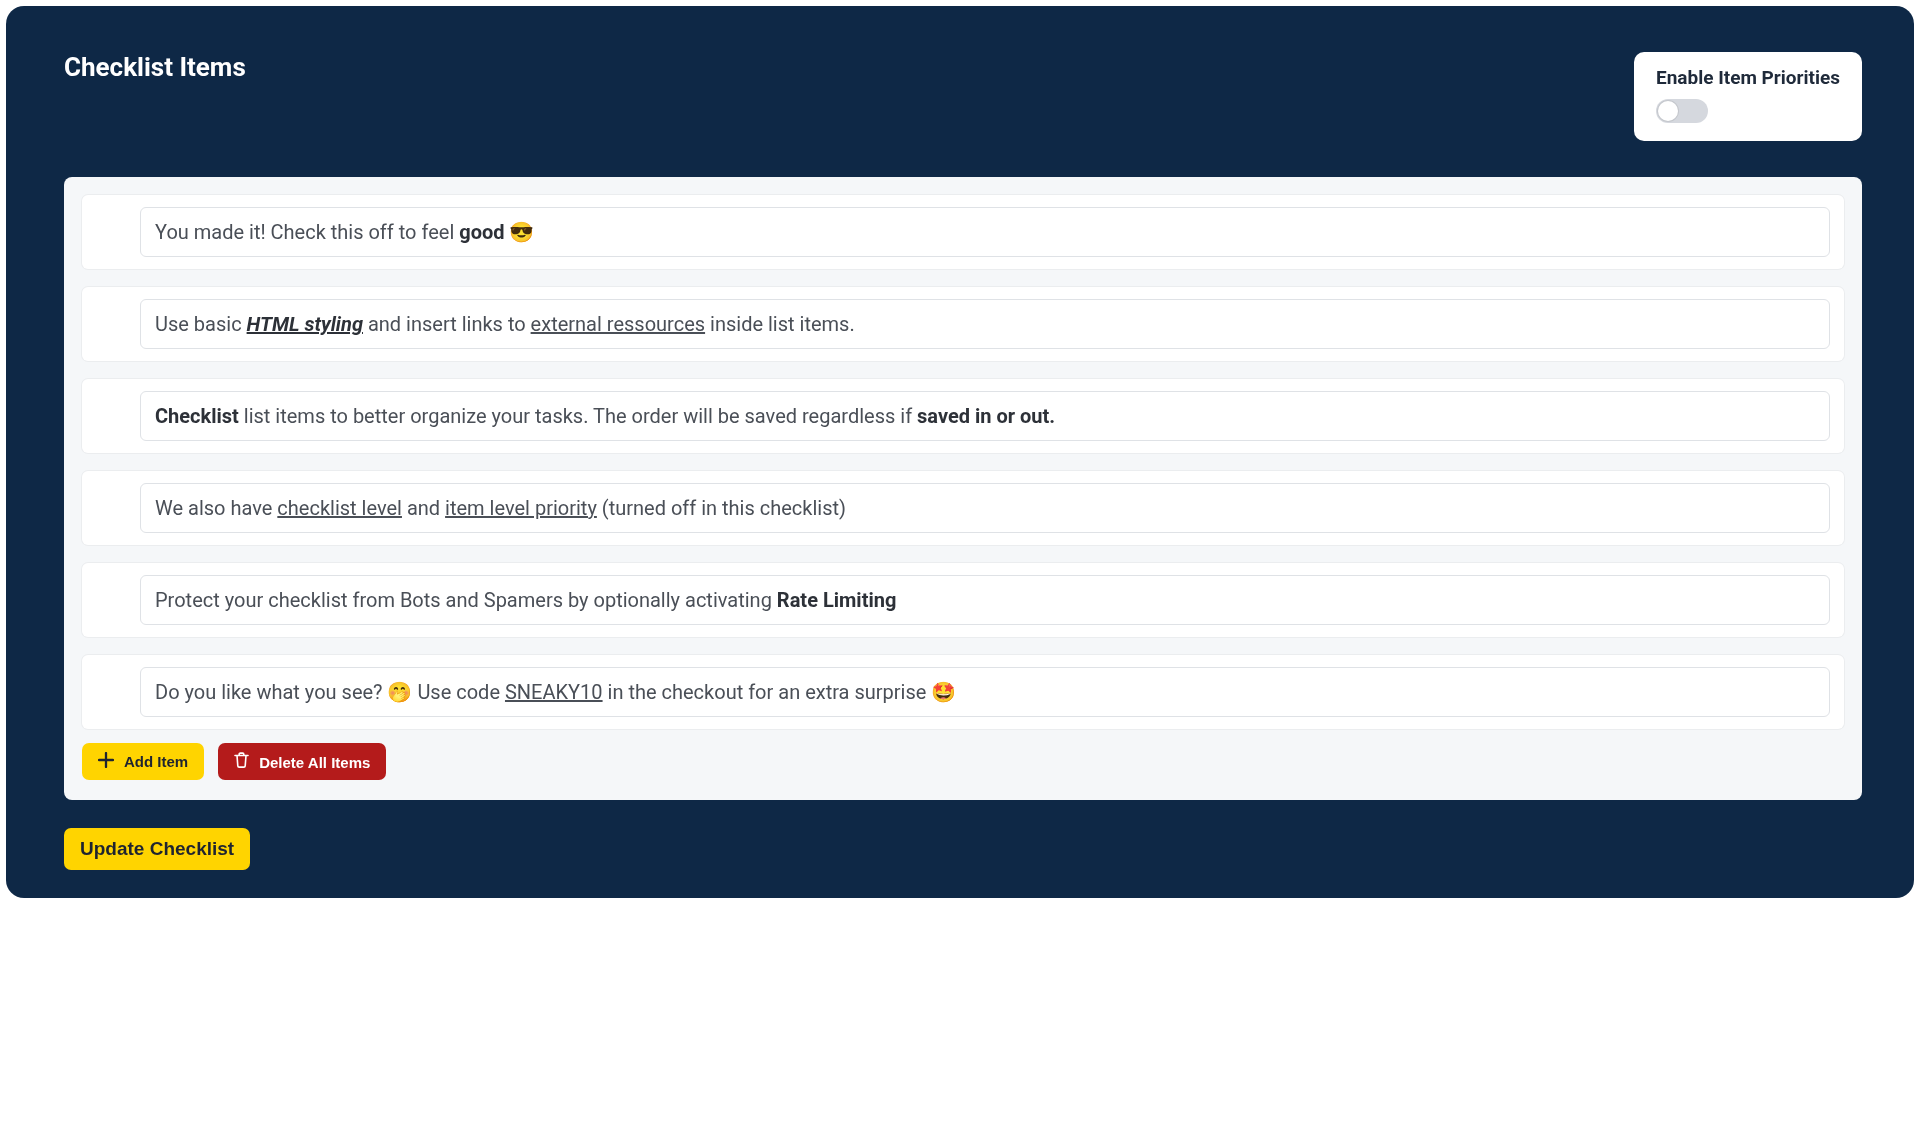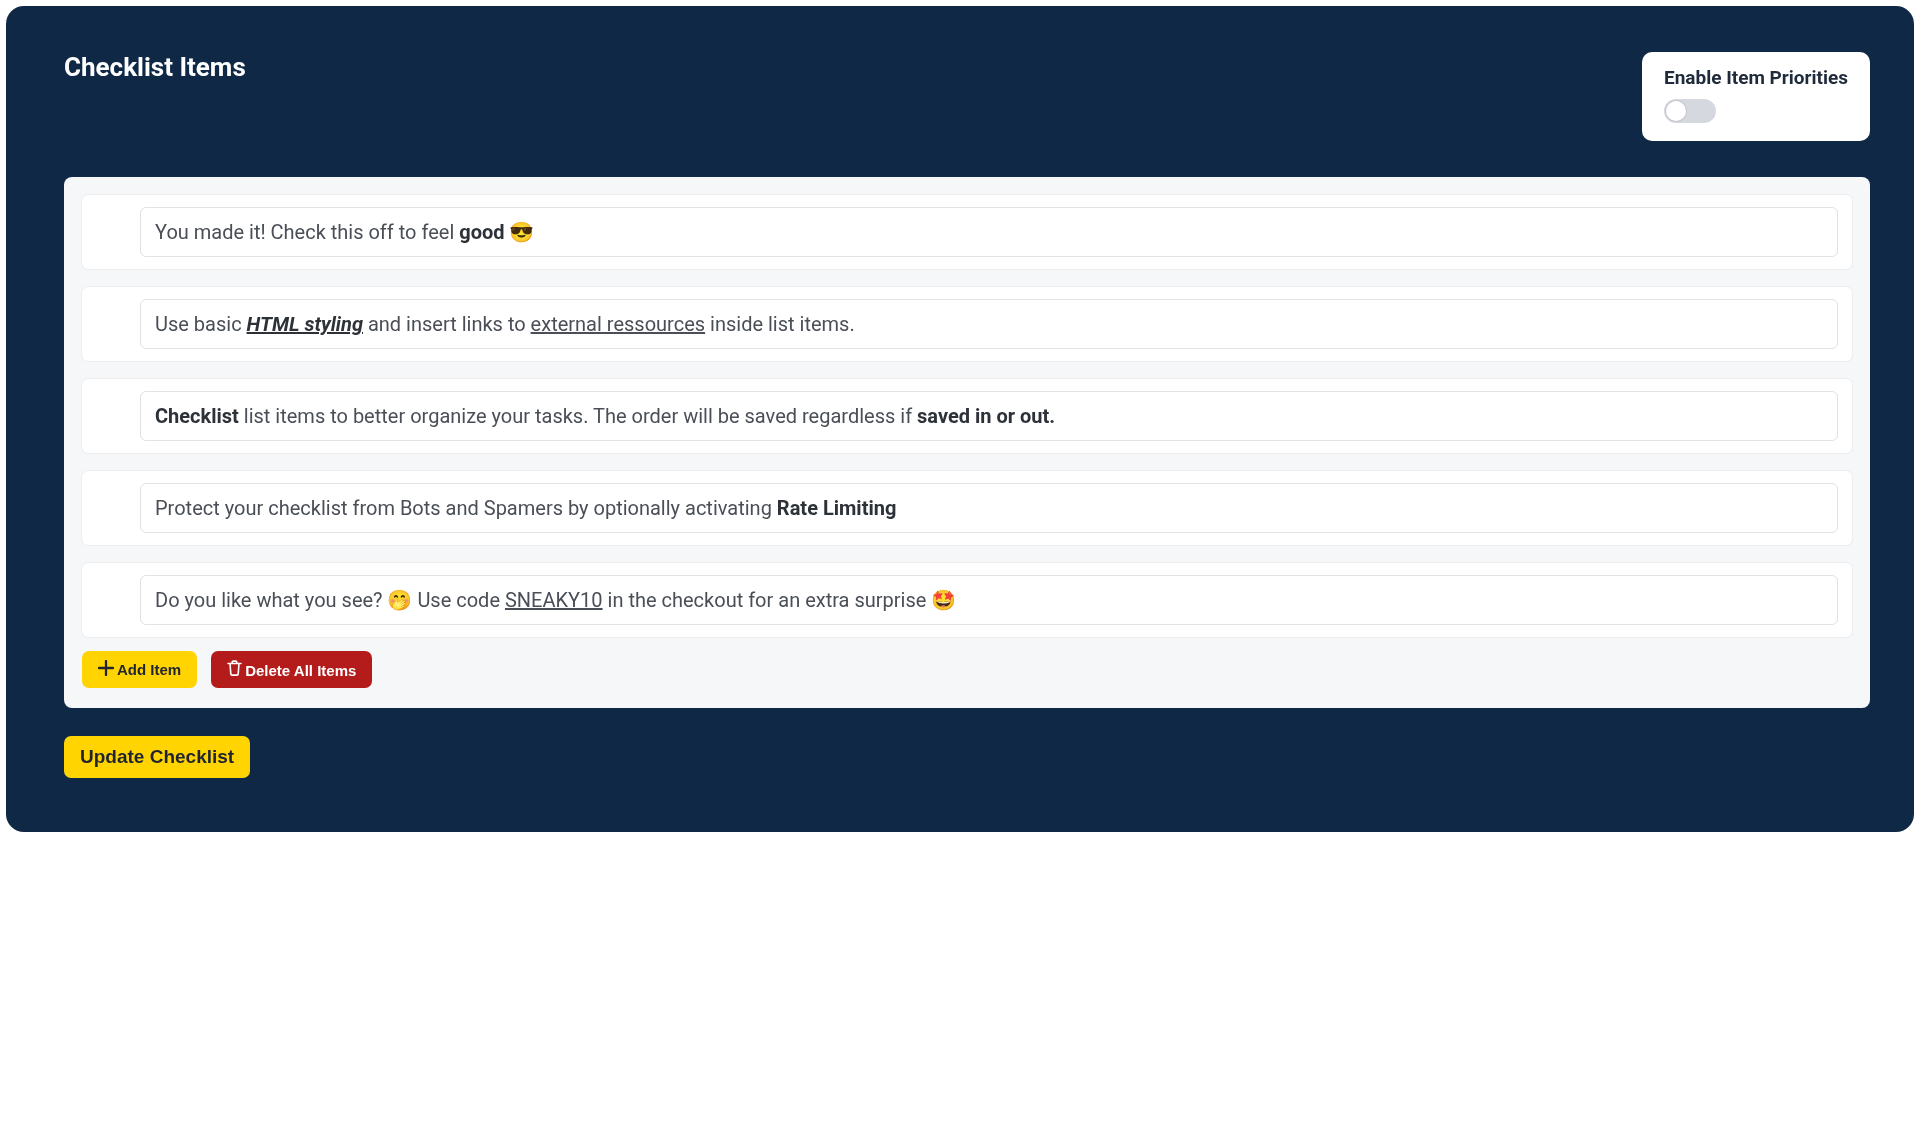--- a/index.html
+++ b/index.html
@@ -1,40 +1,40 @@
 <!DOCTYPE html>
 <html><head>
   <meta charset="utf-8">
   <style>
     * { margin:0; padding:0; box-sizing:border-box; }
     html, body { width:100%; height:100%; }
     body { font-family:-apple-system,BlinkMacSystemFont,"Segoe UI",Roboto,Helvetica,Arial,sans-serif; background:#fff; }
 
     .outer-wrap { padding:6px; }
-    .app-panel { background:#0e2846; border-radius:18px; padding:0 4px 28px 0; min-height:826px; position:relative; }
+    .app-panel { background:#0e2846; border-radius:18px; padding:0 12px 28px 0; min-height:826px; position:relative; }
 
     .header-row { display:flex; align-items:flex-start; justify-content:space-between; padding:46px 40px 0 58px; }
     .page-title { color:#fff; font-size:26px; font-weight:700; }
 
     .priority-card { background:#fff; border-radius:10px; padding:14px 22px 18px 22px; min-width:212px; }
     .priority-card .pc-label { color:#1f2a3a; font-size:19px; font-weight:700; margin-bottom:10px; }
     .toggle { width:52px; height:24px; background:#d5d8de; border-radius:999px; position:relative; cursor:pointer; }
     .toggle .knob { position:absolute; top:2px; left:2px; width:20px; height:20px; background:#fff; border-radius:50%; box-shadow:0 0 0 1px rgba(0,0,0,.08); }
 
     .list-area { margin:36px 40px 0 58px; background:#f5f7f9; border-radius:8px; padding:18px 18px 20px 18px; }
 
     .item-card { background:#fff; border-radius:6px; padding:12px 14px; margin-bottom:18px; box-shadow:0 0 0 1px rgba(0,0,0,.04); }
     .item-card:last-of-type { margin-bottom:14px; }
     .item-input { width:calc(100% - 44px); margin-left:44px; border:1px solid #dfe2e6; border-radius:6px; padding:12px 14px; color:#4a4f57; font-size:20px; background:#fff; }
     .item-input strong, .item-input b { font-weight:700; color:#2d3138; }
     .item-input em { }
     .item-input .u, .item-input a { text-decoration:underline; color:inherit; }
 
     .card-actions { display:flex; gap:14px; margin-top:4px; }
-    .btn { display:inline-flex; align-items:center; gap:3px; font-weight:700; font-size:15px; border:none; border-radius:7px; padding:9px 16px; cursor:pointer; }
+    .btn { display:inline-flex; align-items:center; gap:10px; font-weight:700; font-size:15px; border:none; border-radius:7px; padding:9px 16px; cursor:pointer; }
     .btn-yellow { background:#ffd400; color:#1f2430; }
     .btn-red { background:#b41b1b; color:#fff;align-items:flex-end; }
 
     .footer-actions { margin:28px 0 0 58px; }
     .btn-update { background:#ffd400; color:#1f2430; border:none; border-radius:7px; padding:10px 16px; font-weight:700; font-size:19px; cursor:pointer; }
 
     .icon-svg { display:inline-block; }
   </style>
 </head>
 <body>
@@ -56,20 +56,23 @@
     <div class="list-area">
       <div id="items-mount">
           <div class="item-card">
             <div class="item-input" contenteditable="true" style="">You made it! Check this off to feel <b>good</b> 😎</div>
           </div>
           <div class="item-card">
             <div class="item-input" contenteditable="true" style="">Use basic <b><em><span class="u">HTML styling</span></em></b> and insert links to <span class="u">external ressources</span> inside list items.</div>
           </div>
           <div class="item-card">
             <div class="item-input" contenteditable="true" style=""><b>Checklist</b> list items to better organize your tasks. The order will be saved regardless if <b>saved in or out.</b></div>
+          </div>
+          <div class="item-card">
+            <div class="item-input" contenteditable="true" style="">We also have <span class="u">checklist level</span> and <span class="u">item level priority</span> (turned off in this checklist)</div>
           </div>
           <div class="item-card">
             <div class="item-input" contenteditable="true" style="">Protect your checklist from Bots and Spamers by optionally activating <b>Rate Limiting</b></div>
           </div>
           <div class="item-card">
             <div class="item-input" contenteditable="true" style="">Do you like what you see? 🤭 Use code <span class="u">SNEAKY10</span> in the checkout for an extra surprise 🤩</div>
           </div>
         </div>
 
       <div class="card-actions">

